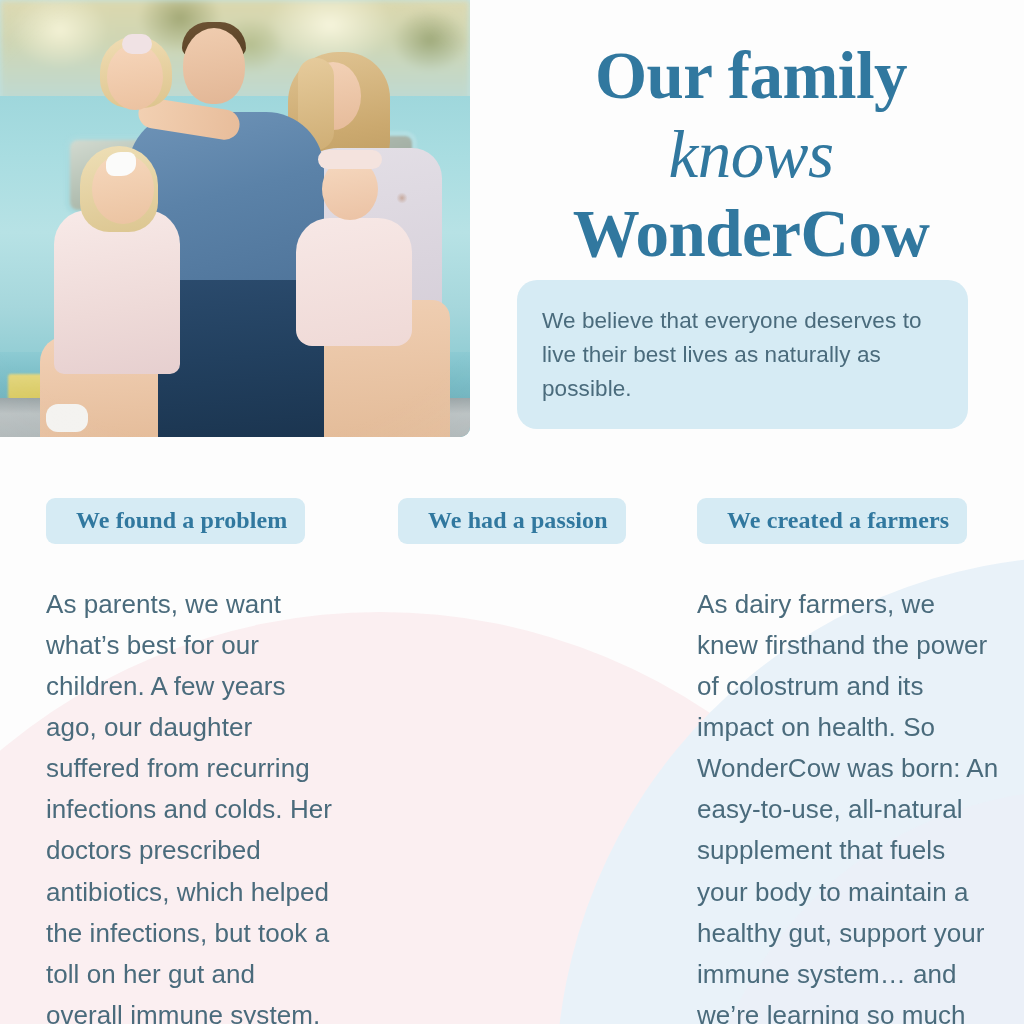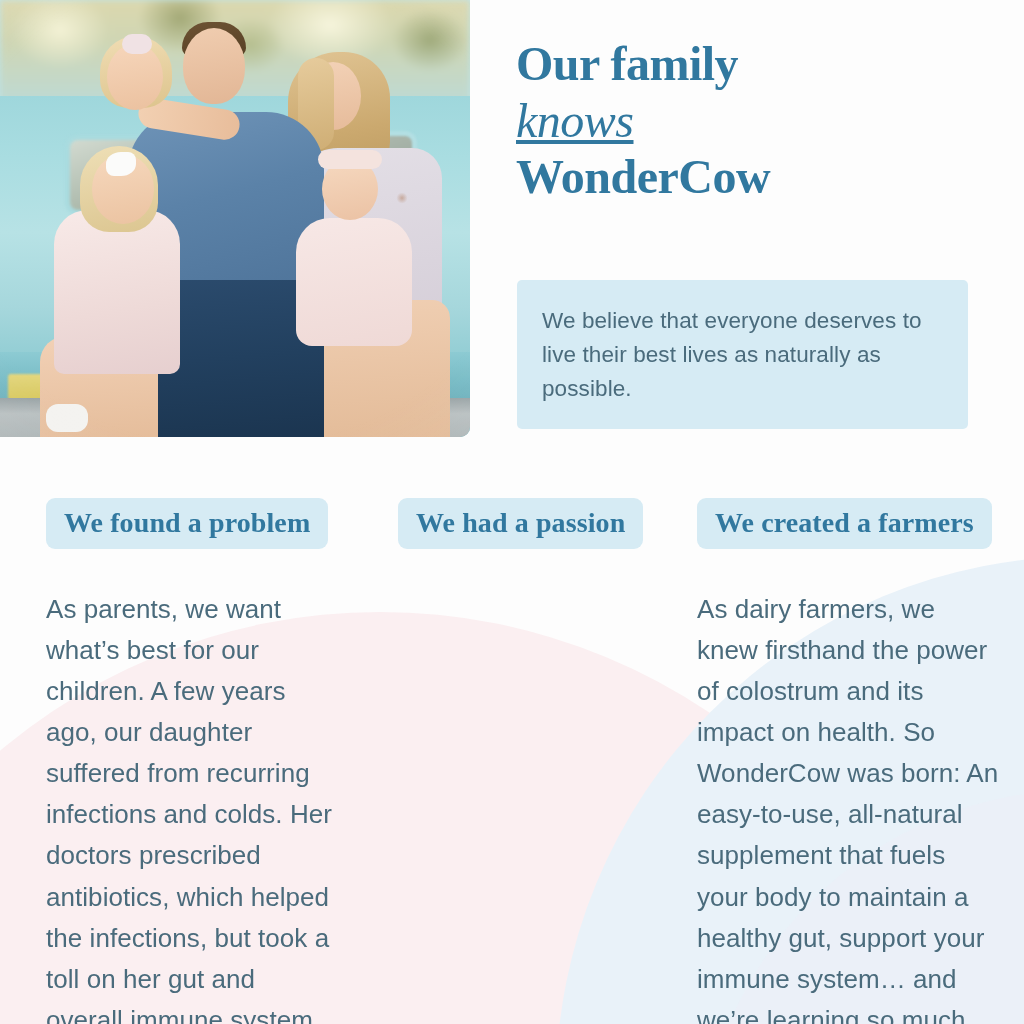--- a/index.html
+++ b/index.html
@@ -248,43 +248,43 @@
 
   
   #headline {
     position: absolute;
     left: 516px;
     top: 36px;
     width: 470px;
   }
   .hl-line {
     font-family: "Liberation Serif", serif;
-    font-size: 48px;
+    font-size: 67px;
     font-weight: 700;
     line-height: 1.18;
     color: #31789f;
     letter-spacing: -.5px;
     white-space: nowrap;
+    text-align: center;
   }
   .hl-line.italic {
     font-style: italic;
     font-weight: 400;
-    text-decoration: underline;
   }
 
   
   #quote-box {
     position: absolute;
     left: 517px;
     top: 280px;
     width: 451px;
     box-sizing: border-box;
     padding: 24px 19px 22px 25px;
     background: #d6ebf4;
-    border-radius: 5px;
+    border-radius: 20px;
   }
   #quote-text {
     font-size: 22.5px;
     line-height: 1.52;
     color: #4a6b7c;
     letter-spacing: .1px;
   }
 
   
   #columns {
@@ -299,23 +299,23 @@
     box-sizing: border-box;
   }
   .col-1 { width: 352px; padding-left: 46px; padding-right: 16px; }
   .col-2 { width: 300px; padding-left: 46px; padding-right: 16px; }
   .col-3 { width: 372px; padding-left: 45px; padding-right: 22px; }
 
   .col-pill {
     display: inline-block;
     background: #d6ebf4;
     border-radius: 9px;
-    padding: 9px 18px 10px 18px;
+    padding: 9px 18px 10px 30px;
     font-family: "Liberation Serif", serif;
-    font-size: 28px;
+    font-size: 24px;
     font-weight: 700;
     color: #31789f;
     white-space: nowrap;
     letter-spacing: .1px;
   }
   .col-body {
     margin-top: 40px;
     font-size: 26px;
     line-height: 1.58;
     color: #4a6b7c;

